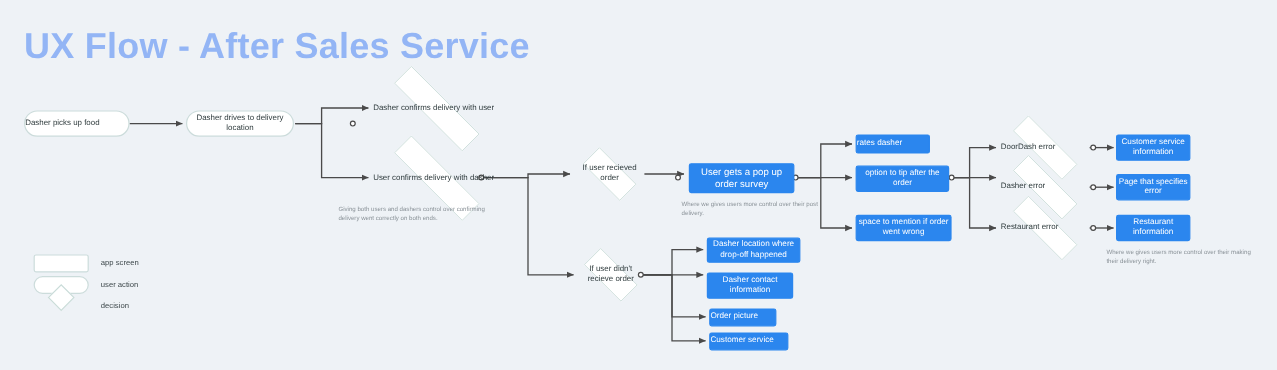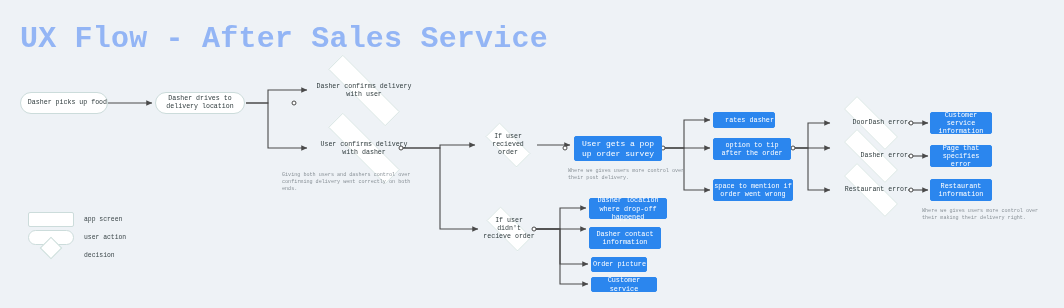--- a/index.html
+++ b/index.html
@@ -12,35 +12,34 @@
     background: #eef2f6;
     font-family: "Liberation Sans", sans-serif;
     overflow: hidden;
     position: relative;
   }
   #canvas {
     position: absolute;
     left: 0; top: 0;
     width: 980px;
     height: 308px;
-    font-family: Liberation Mono, monospace;
   }
   #edges {
     position: absolute;
     left: 0; top: 0;
     width: 1064px;
     height: 308px;
     pointer-events: none;
   }
   .node {
     position: absolute;
     box-sizing: border-box;
     display: flex;
     align-items: center;
-    justify-content: flex-end;
+    justify-content: flex-start;
     text-align: center;
     line-height: 1.18;
   }
   
   .n-action {
     background: #ffffff;
     border: 1px solid #ccdcdb;
     border-radius: 999px;
     color: #2f3b3d;
     font-size: 6.6px;

